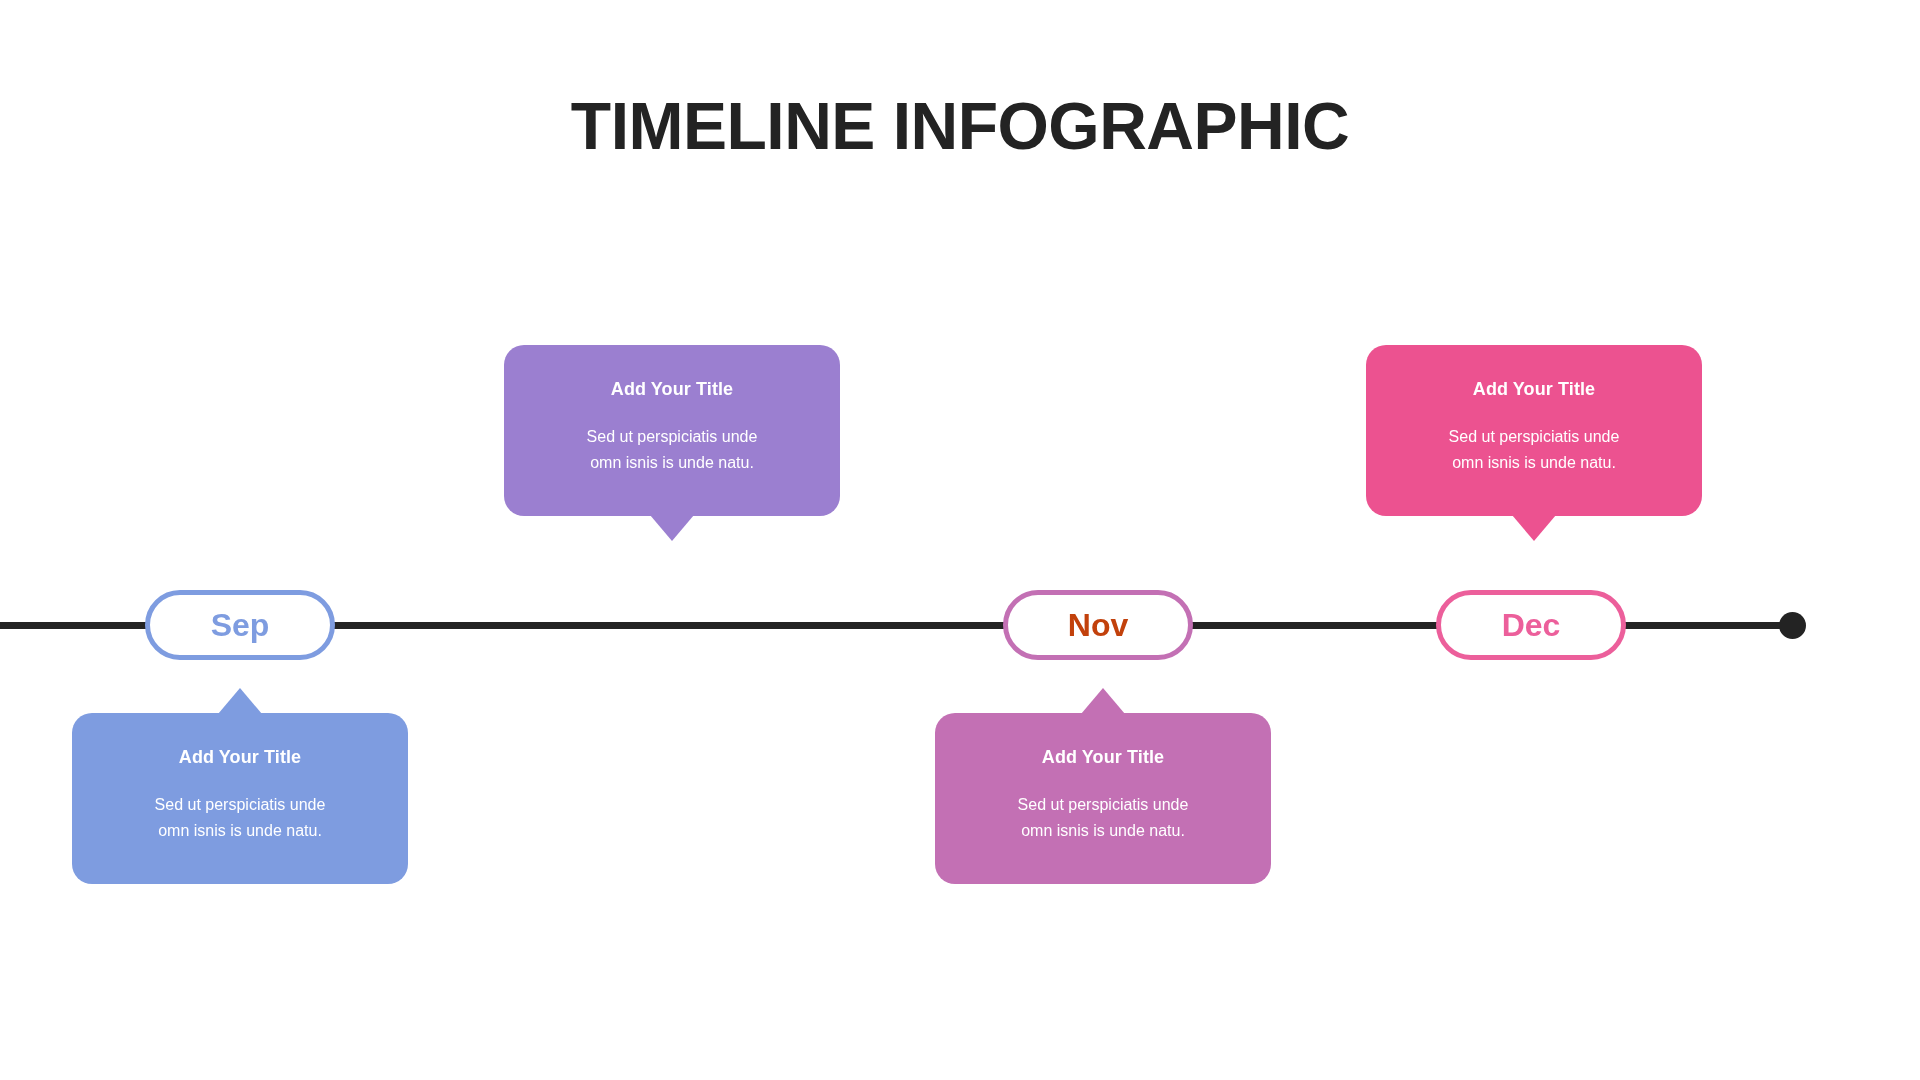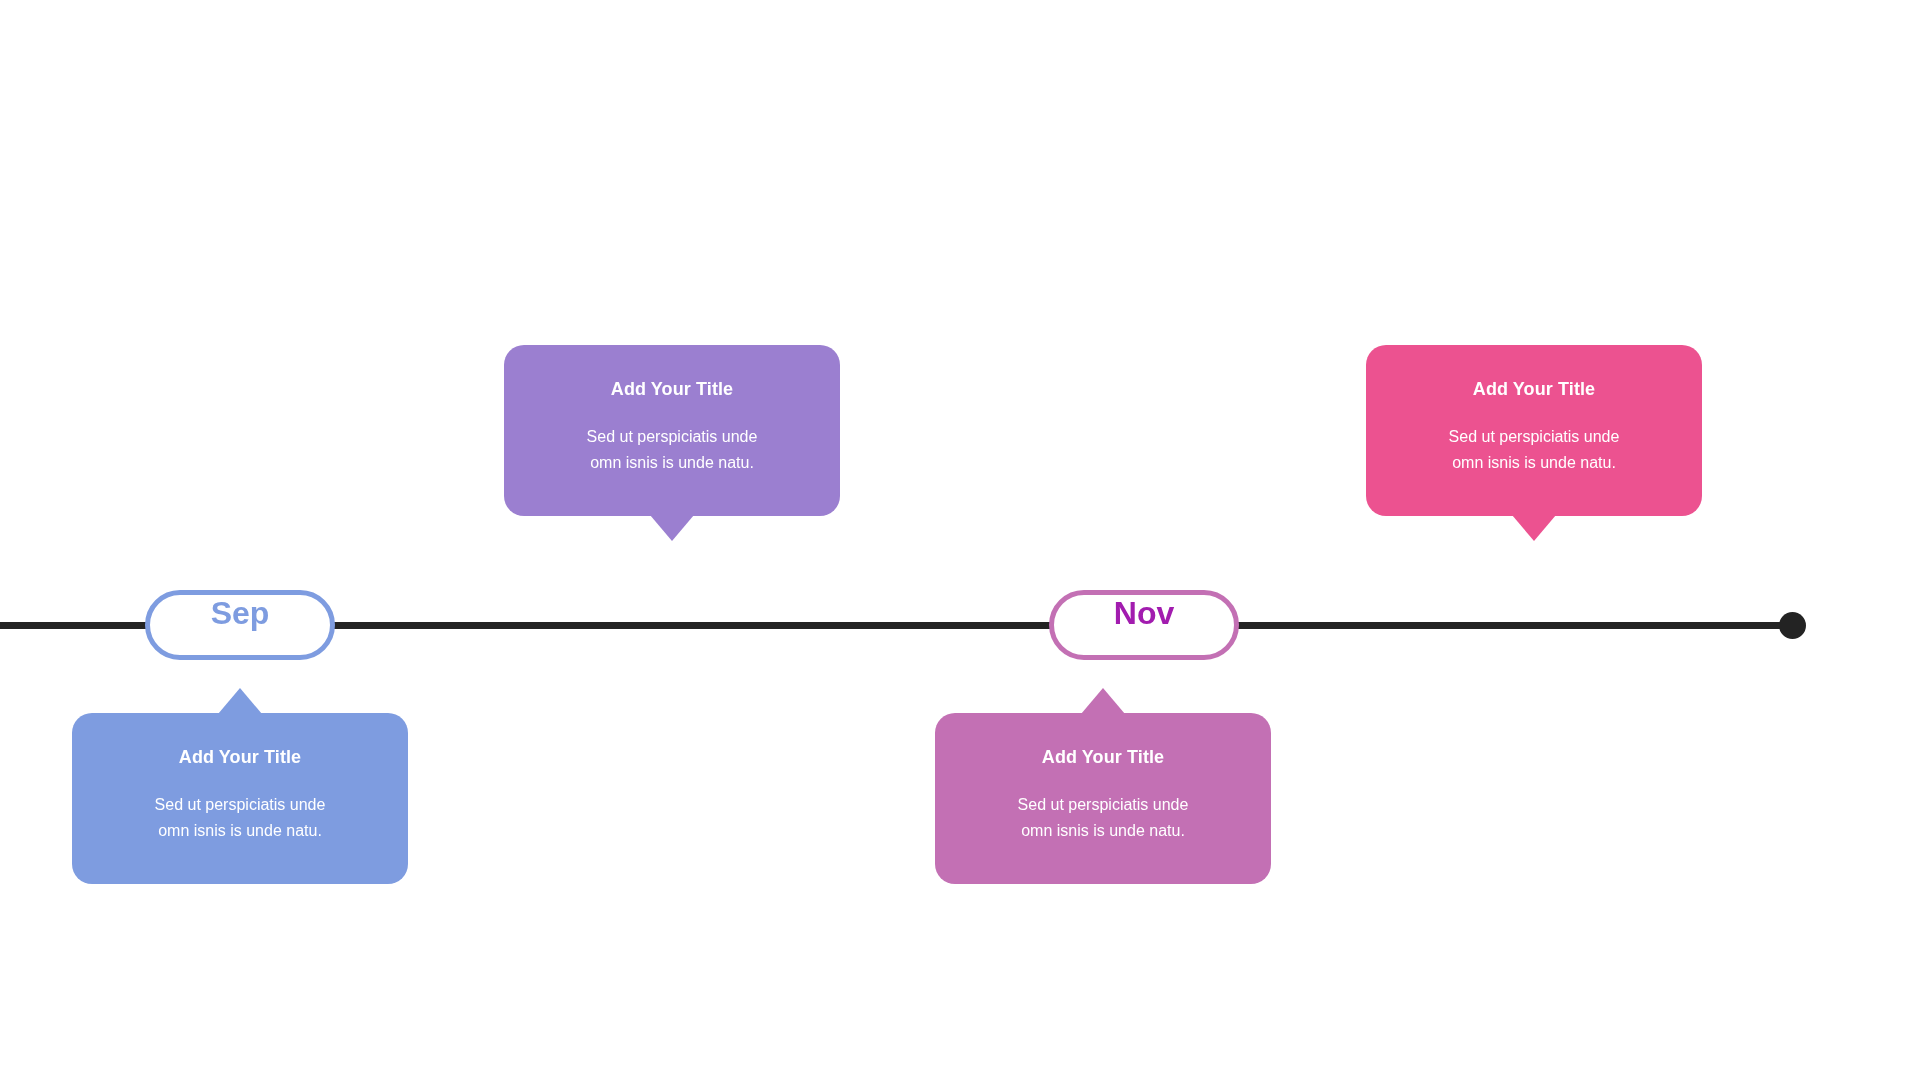--- a/index.html
+++ b/index.html
@@ -57,29 +57,30 @@
   
   .month-pill {
     position: absolute;
     top: 590px;
     width: 190px;
     height: 70px;
     border-radius: 38px;
     background: #ffffff;
     border: 5px solid #7e9ce0;
     display: flex;
+    align-items: center;
     justify-content: center;
     font-size: 32px;
     font-weight: 700;
     color: #7e9ce0;
     z-index: 5;
   }
   .month-pill.sep { left: 145px;  border-color: #7e9ce0; color: #7e9ce0; }
   .month-pill.oct { left: 576px;  border-color: #9b7fd0; color: #9b7fd0; }
-  .month-pill.nov { left: 1049px; border-color: #c370b4; color: #a21caf; }
+  .month-pill.nov { left: 1003px; border-color: #c370b4; color: #c2410c; }
   .month-pill.dec { left: 1436px; border-color: #ec5f9b; color: #ec5f9b; }
 
   
   .callout {
     position: absolute;
     width: 336px;
     border-radius: 20px;
     padding: 34px 26px 40px;
     color: #ffffff;
     text-align: center;
@@ -132,20 +133,21 @@
     left: 1366px; top: 345px;
     background: #ec5290; color: #ec5290;
   }
   .callout .card-title, .callout .card-body { color: #ffffff; }
 </style>
 </head>
 <body>
 
 <div class="canvas">
 
+  <h1 class="page-title">TIMELINE INFOGRAPHIC</h1>
 
   <div class="timeline-axis"></div>
   <div class="axis-end-dot"></div>
 
   <div class="callout above-axis card-oct">
     <div class="card-title">Add Your Title</div>
     <div class="card-body">
       <div>Sed ut perspiciatis unde</div>
       <div>omn isnis is unde natu.</div>
     </div>
@@ -160,20 +162,23 @@
     </div>
     <span class="tail"></span>
   </div>
 
   <div class="month-pill sep">
     <span>Sep</span>
   </div>
   <div class="month-pill nov">
     <span>Nov</span>
   </div>
+  <div class="month-pill dec">
+    <span>Dec</span>
+  </div>
 
   <div class="callout below-axis card-sep">
     <span class="tail"></span>
     <div class="card-title">Add Your Title</div>
     <div class="card-body">
       <div>Sed ut perspiciatis unde</div>
       <div>omn isnis is unde natu.</div>
     </div>
   </div>
 

